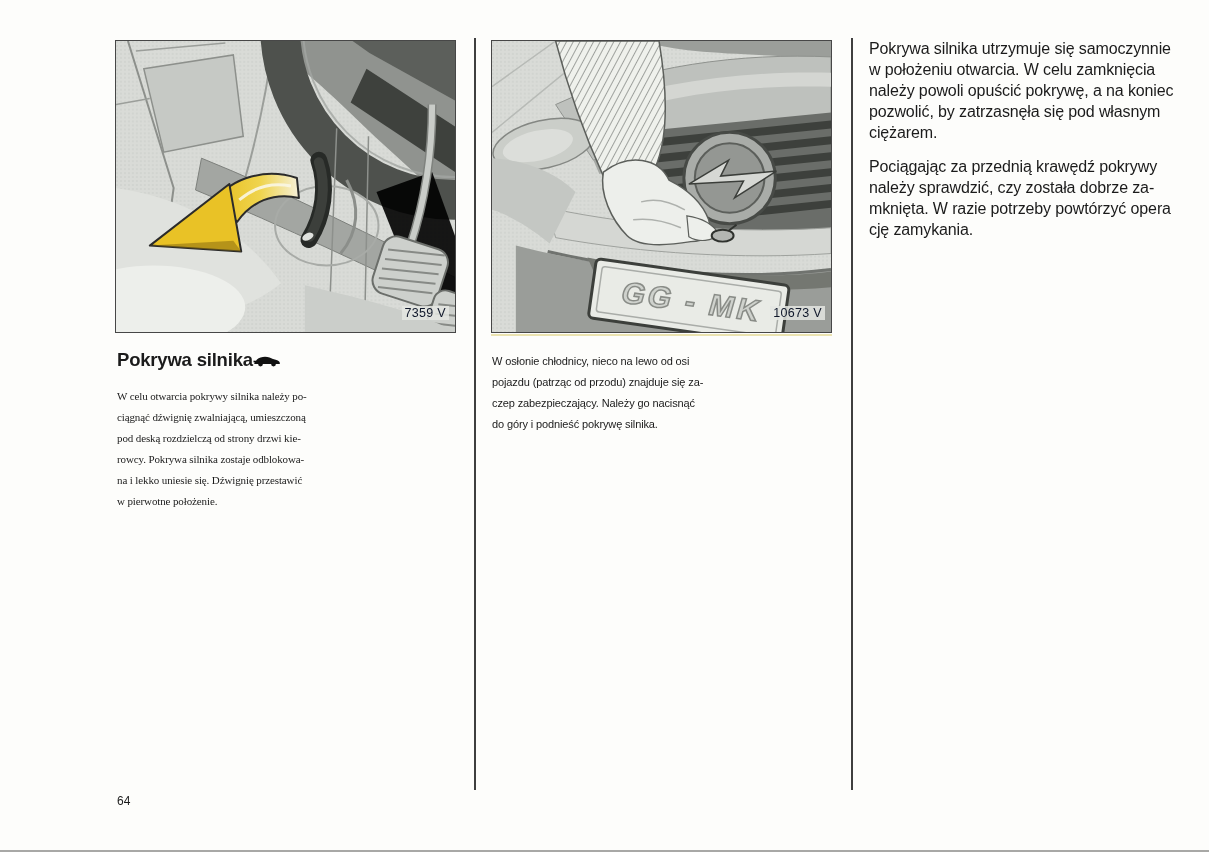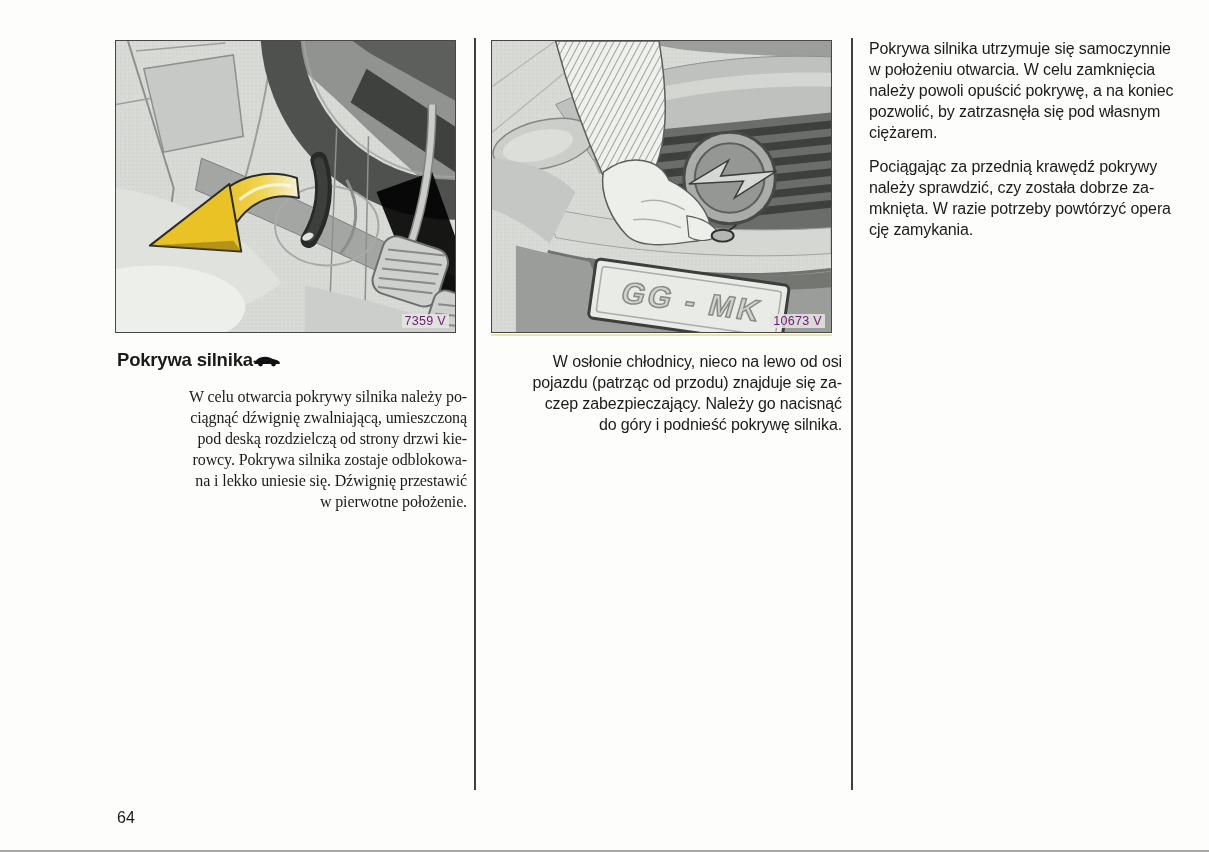--- a/index.html
+++ b/index.html
@@ -9,51 +9,50 @@
     font-family:"Liberation Sans","DejaVu Sans",sans-serif;color:#1b1b1b;
   }
   .figure{
     position:absolute;width:341px;height:293px;
     border:1.5px solid #474747;box-sizing:border-box;background:#d9dbd7;
   }
   .figure svg{display:block;width:100%;height:100%;}
   .fig-left{left:115px;top:40px;}
   .fig-mid{left:491px;top:40px;}
   .fig-caption{
-    position:absolute;right:6px;bottom:4px;font-size:12.5px;color:#701a75;
+    position:absolute;right:6px;bottom:12px;font-size:12.5px;color:#0f172a;
     background:rgba(228,230,226,.85);padding:0 3px;letter-spacing:.3px;
   }
   .plate-text{
     position:absolute;left:104px;top:236px;width:192px;height:50px;
     transform:rotate(8deg) skewX(-8deg);
     font-size:30px;font-weight:bold;letter-spacing:3px;text-align:center;
     color:#cfd2cd;-webkit-text-stroke:1.5px #898c87;line-height:50px;
   }
   .divider{position:absolute;top:38px;width:1.5px;height:752px;background:#3f3f3f;}
   .div-1{left:474px;}
   .div-2{left:851px;}
   .heading{
     position:absolute;left:117px;top:347px;margin:0;
     font-size:18.5px;font-weight:bold;letter-spacing:-.2px;
     display:flex;align-items:center;
   }
   .heading .car-glyph{margin-top:3px;}
   .bodytext{
-    position:absolute;font-size:16px;line-height:21px;letter-spacing:-.12px;
+    position:absolute;font-size:11px;line-height:21px;letter-spacing:-.12px;
     white-space:pre-line;
-    text-align:right;
   }
   .body-left{left:117px;top:386px;width:350px;font-family:Liberation Serif, serif;}
   .body-mid{left:492px;top:351px;width:350px;}
   .rightcol{position:absolute;left:869px;top:38px;width:345px;}
   .rightcol .para{
     font-size:16px;line-height:21px;letter-spacing:-.12px;white-space:pre-line;margin:0;
   }
   .rightcol .para + .para{margin-top:13px;}
-  .page-number{position:absolute;left:117px;top:794px;font-size:16px;margin-top:15px;}
+  .page-number{position:absolute;left:117px;top:794px;font-size:12px;}
   .scan-line-cream{position:absolute;left:491px;top:334px;width:341px;height:2px;background:#e6dc9e;opacity:.8;}
   .scan-edge-bottom{position:absolute;left:0;right:0;bottom:0;height:2px;background:#a8a8a6;}
 </style>
 </head>
 <body>
 
 <div class="page">
 
   <div class="figure fig-left">
     <svg viewBox="0 0 341 293" preserveAspectRatio="none" aria-hidden="true">

